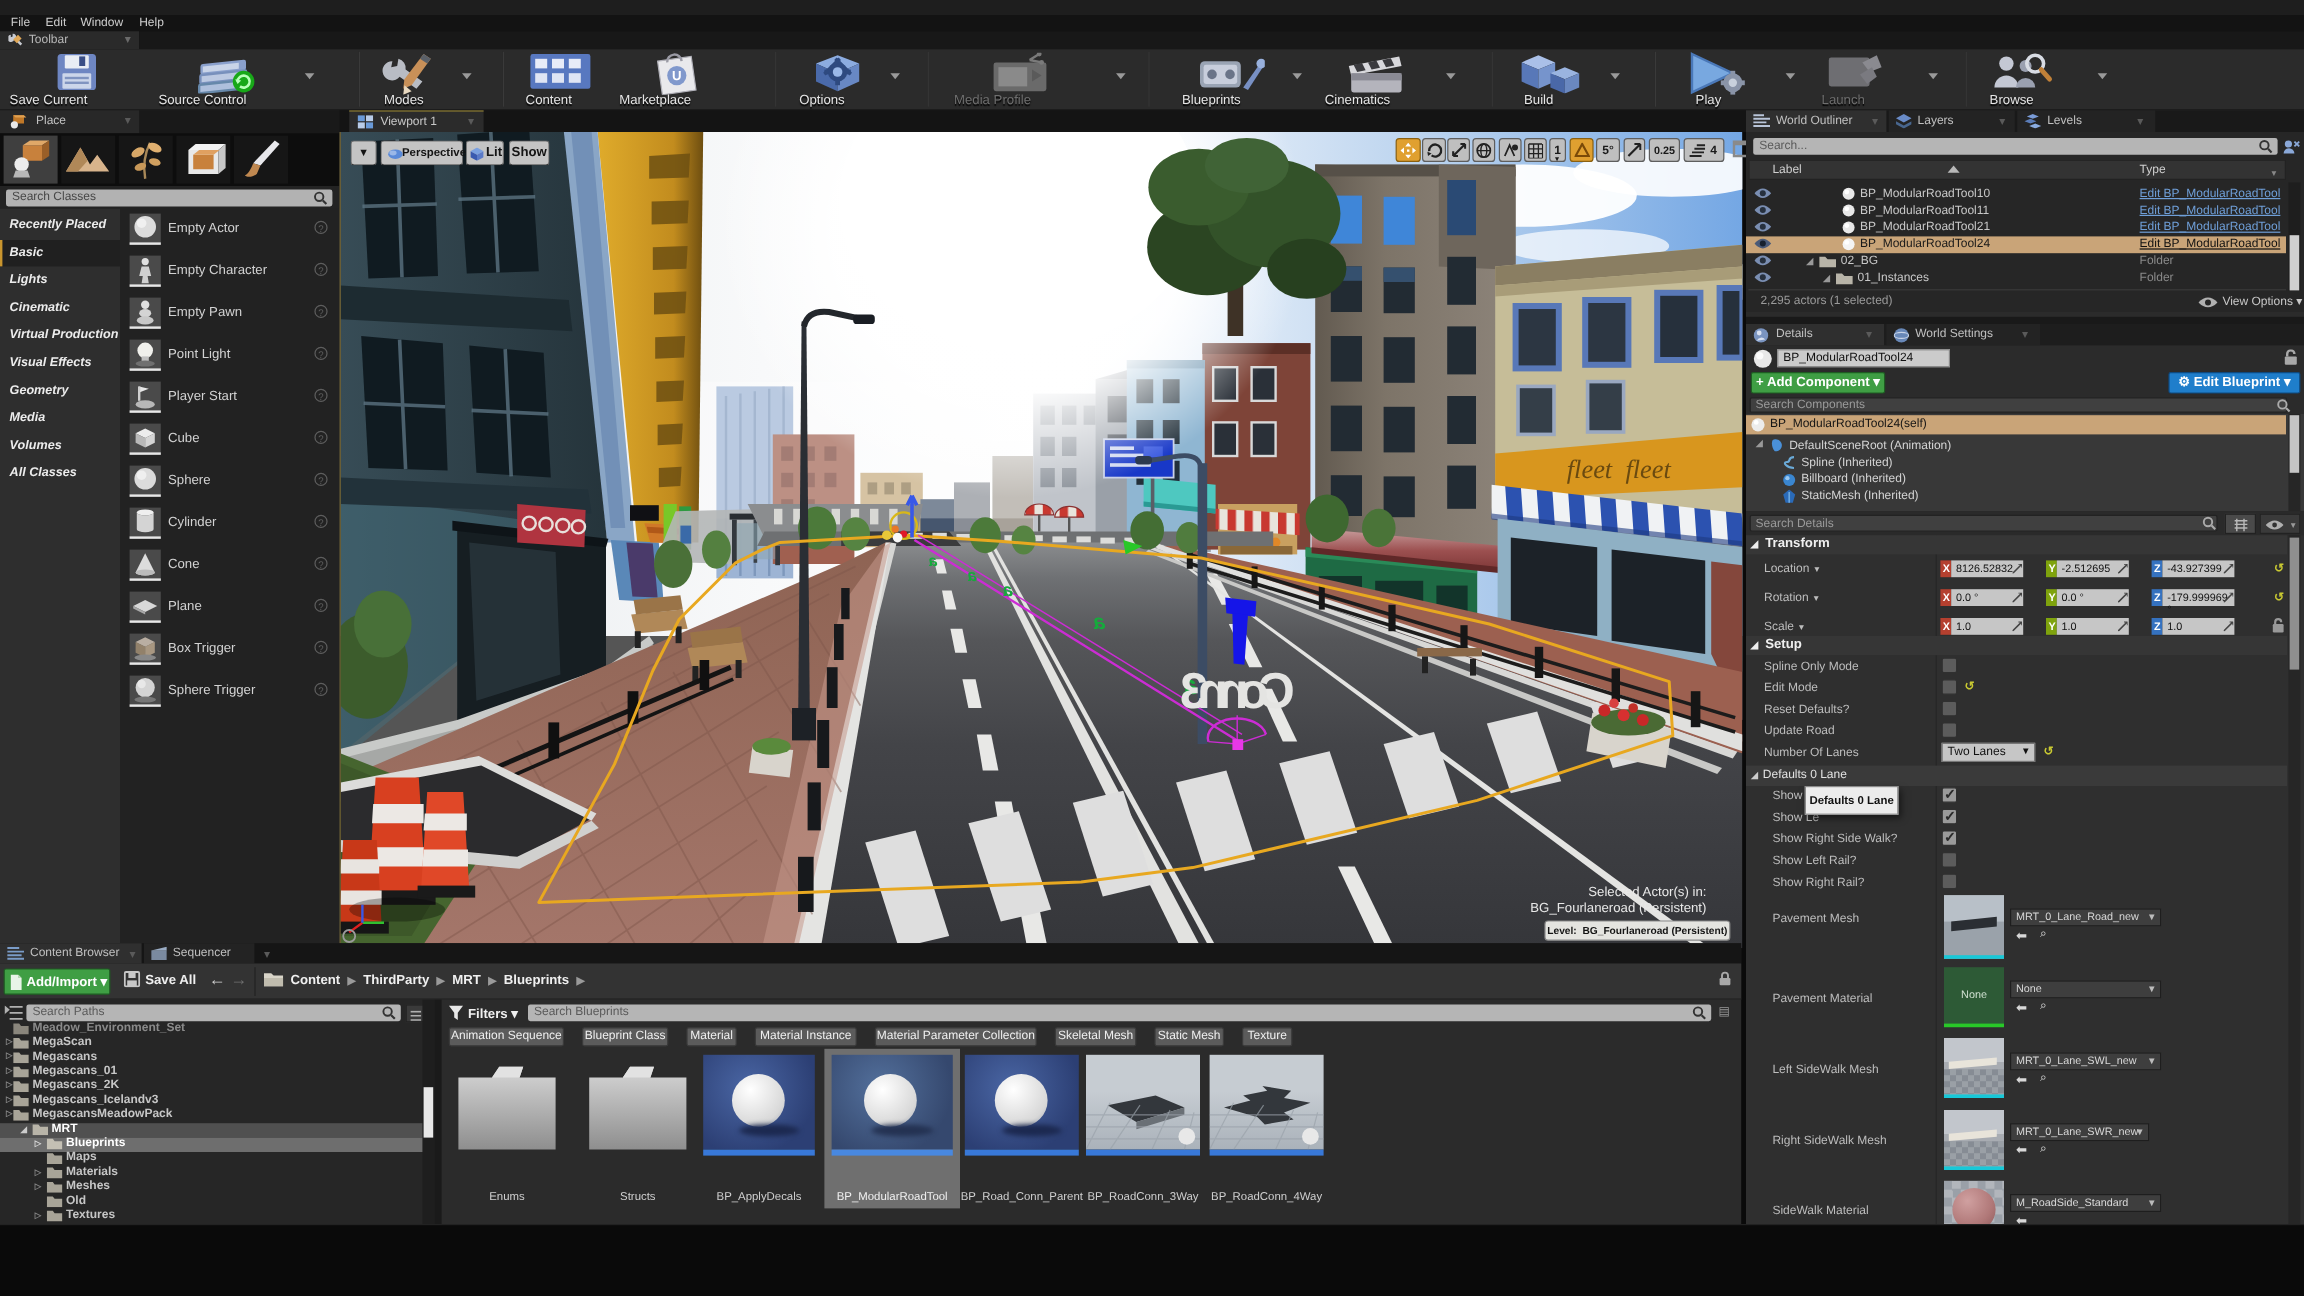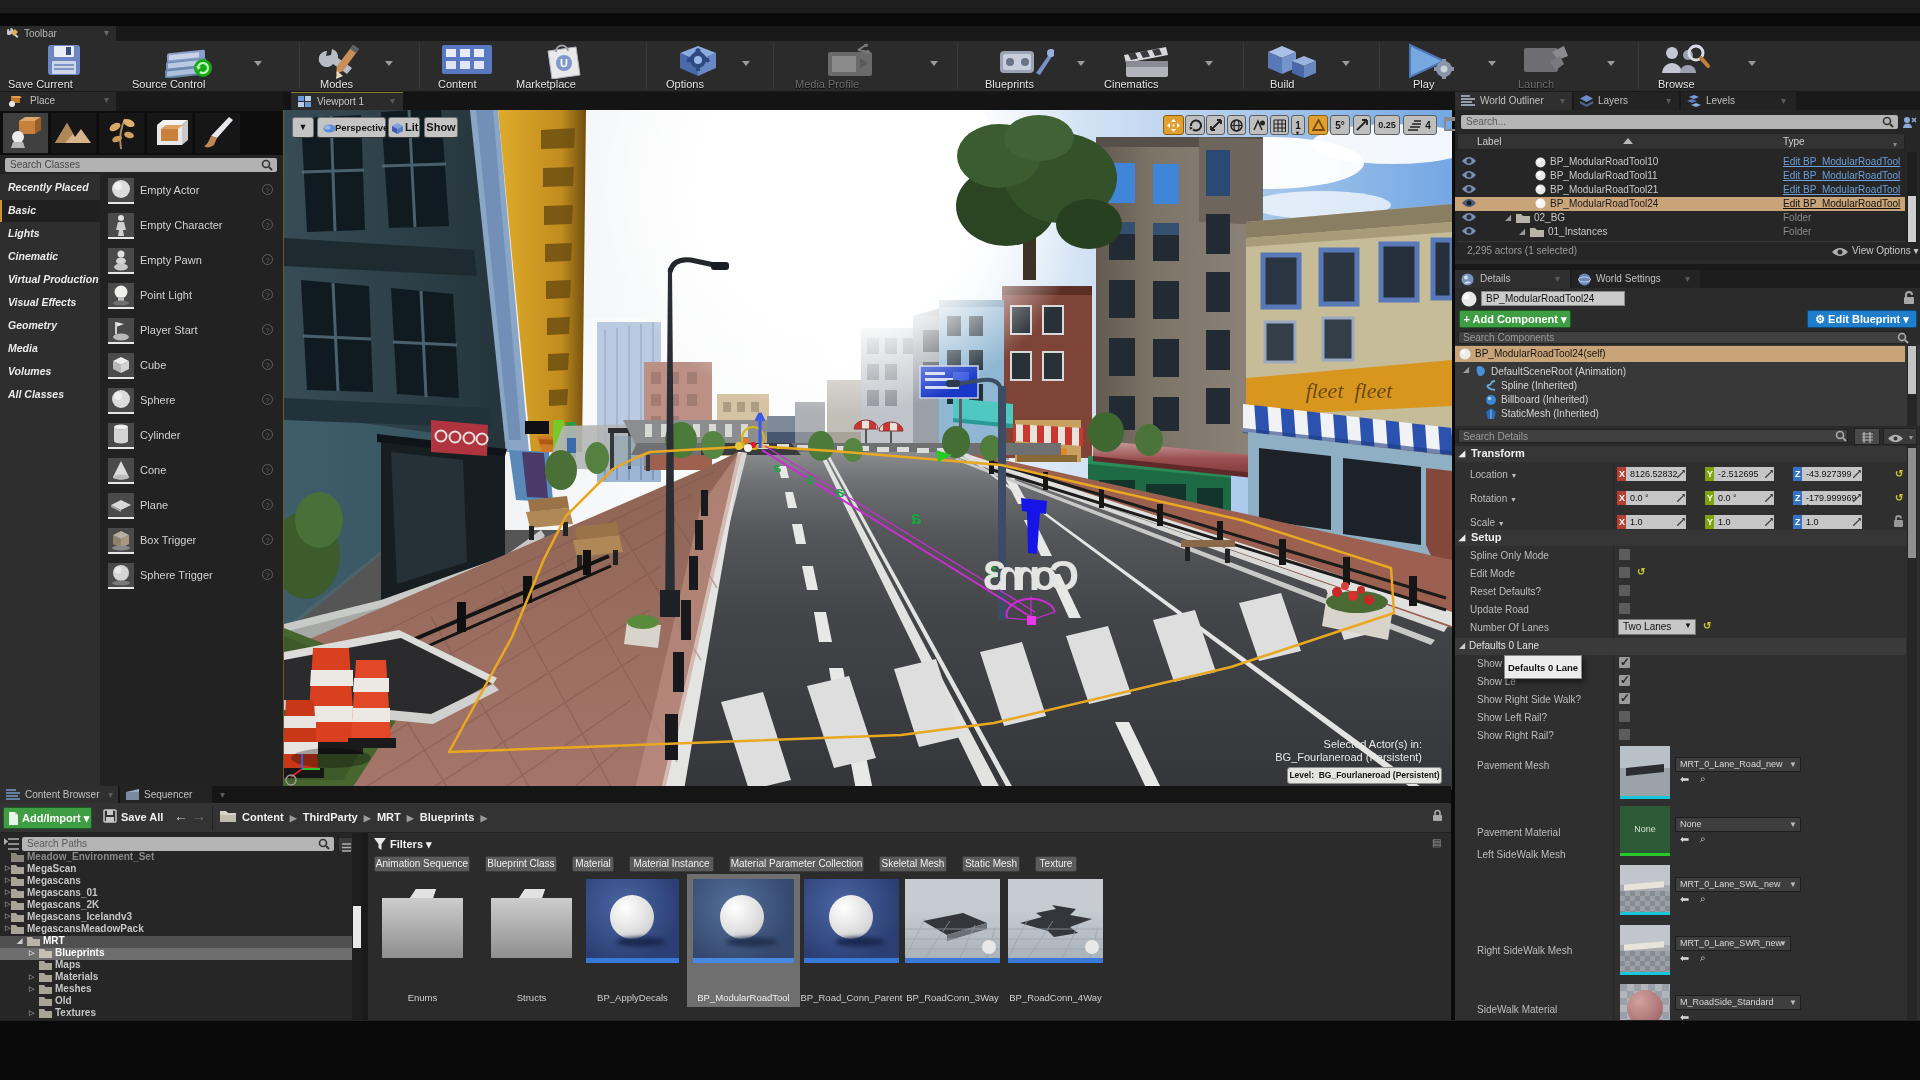--- a/index.html
+++ b/index.html
@@ -62,20 +62,26 @@
 .cbchip { position:absolute; top:70px; height:16px; background:#5b5b5b; border:1px solid #3a3a3a; border-radius:2px; color:#efefef; font-size:10px; text-align:center; }
 .asset-label { position:absolute; font-size:9.5px; color:#cfcfcf; text-align:center; }
 .treerow { position:absolute; left:0; height:12px; width:348px; font-size:10px; color:#c6c6c6;font-weight:bold; }
 #bottombar { left:0; top:1020px; width:1920px; height:60px; background:#0a0a0a; border-top:1px solid #222; }
 </style>
 </head>
 <body>
 <div id="root">
 
 <div class="abs" id="topstrip"></div>
+<div class="abs" id="menubar">
+  <span style="left:9px">File</span>
+      <span style="left:38px">Edit</span>
+      <span style="left:67px">Window</span>
+      <span style="left:116px">Help</span>
+</div>
 <div class="abs" id="ttab">
   <svg class="abs" style="left:7px;top:2px" width="12" height="12" viewBox="0 0 12 12">
         <path d="M2,1 a3,3 0 1 0 3,4 l5,5 1.5,-1.5 -5,-5 a3,3 0 0 0 -3,-3.5 l0,2.5 -1.5,0.5 z" fill="#c8cad0"></path>
         <path d="M8,1 l3,3 -4,4 -3,-3 z" fill="#e0a858"></path>
       </svg>
   <span class="abs" style="left:24px;top:2px">Toolbar</span>
   <span class="abs" style="left:104px;top:1px;color:#6a6a6a">▾</span>
 </div>
 <div class="abs" id="ttabrest"></div>
 <div class="abs" id="toolbar">
@@ -1432,21 +1438,21 @@
 
   <div class="dlbl" style="left:22px;top:735px">Pavement Material</div>
   <div class="abs" style="left:165px;top:714px;width:50px;height:50px;background:#2d5a36;color:#cfe0d0;font-size:9px;text-align:center;line-height:46px">None<div class="abs" style="left:0;top:47px;width:50px;height:3px;background:#28c828"></div></div>
   <div class="thumbdd" style="left:220px;top:725px;width:126px">
         <span class="abs" style="left:4px;top:1px">None</span>
         <span class="abs" style="right:3px;top:2px;font-size:8px;color:#bbb">▼</span>
       </div>
   <div class="txt" style="left:225px;top:741px;color:#d8d8d8;font-size:11px">⬅</div>
       <div class="txt" style="left:245px;top:741px;color:#d8d8d8;font-size:10px">⌕</div>
 
-  <div class="dlbl" style="left:22px;top:757px">Left SideWalk Mesh</div>
+  <div class="dlbl" style="left:22px;top:794px">Left SideWalk Mesh</div>
   <div class="abs" style="left:165px;top:773px;width:50px;height:50px;background:#a8acb2">
     <div class="abs" style="left:0;top:0;width:50px;height:20px;background:#c2c6cc"></div>
     <div class="abs" style="left:4px;top:18px;width:40px;height:6px;background:#e8e4da;transform:skewY(-5deg)"></div>
     <div class="abs" style="left:0;top:26px;width:50px;height:21px;background:repeating-conic-gradient(#9aa0a6 0 25%,#868c94 0 50%) 0 0/10px 10px"></div>
     <div class="abs" style="left:0;top:47px;width:50px;height:3px;background:#18c8d8"></div>
   </div>
   <div class="thumbdd" style="left:220px;top:785px;width:126px">
         <span class="abs" style="left:4px;top:1px">MRT_0_Lane_SWL_new</span>
         <span class="abs" style="right:3px;top:2px;font-size:8px;color:#bbb">▼</span>
       </div>
@@ -1634,20 +1640,27 @@
         <span class="abs" style="left:39px"><svg width="13" height="10" viewBox="0 0 13 10">
             <path d="M0,1 h5 l1.5,2 h6.5 v7 h-13 z" fill="#a8a498"></path>
           </svg></span>
         <span class="abs" style="left:55px;top:-1px">Textures</span>
       </div>
 
   <svg class="abs" style="left:374px;top:52px" width="12" height="12" viewBox="0 0 12 12">
         <path d="M0,0 h12 L7.5,6 v6 l-3,-2 v-4 z" fill="#e8e8e8"></path>
       </svg>
   <div class="txt" style="left:390px;top:52px;color:#f0f0f0;font-size:11px;font-weight:bold">Filters ▾</div>
+  <div class="srch" style="left:440px;top:51px;width:986px;height:14px">
+        <span class="abs" style="left:5px;top:1px">Search Blueprints</span>
+    <svg class="abs" style="right:4px;top:1px" width="12" height="12" viewBox="0 0 12 12">
+          <circle cx="5" cy="5" r="3.5" fill="none" stroke="#333" stroke-width="1.6"></circle>
+          <path d="M8,8 l3,3" stroke="#333" stroke-width="1.8"></path>
+        </svg>
+  </div>
   <div class="txt" style="left:1432px;top:51px;color:#999;font-size:10px">▤</div>
 
   <div class="cbchip" style="left:374px;width:96px;line-height:14px">Animation Sequence</div>
   <div class="cbchip" style="left:485px;width:72px;line-height:14px">Blueprint Class</div>
   <div class="cbchip" style="left:572px;width:42px;line-height:14px">Material</div>
   <div class="cbchip" style="left:629px;width:85px;line-height:14px">Material Instance</div>
   <div class="cbchip" style="left:729px;width:135px;line-height:14px">Material Parameter Collection</div>
   <div class="cbchip" style="left:879px;width:68px;line-height:14px">Skeletal Mesh</div>
   <div class="cbchip" style="left:962px;width:58px;line-height:14px">Static Mesh</div>
   <div class="cbchip" style="left:1035px;width:42px;line-height:14px">Texture</div>

